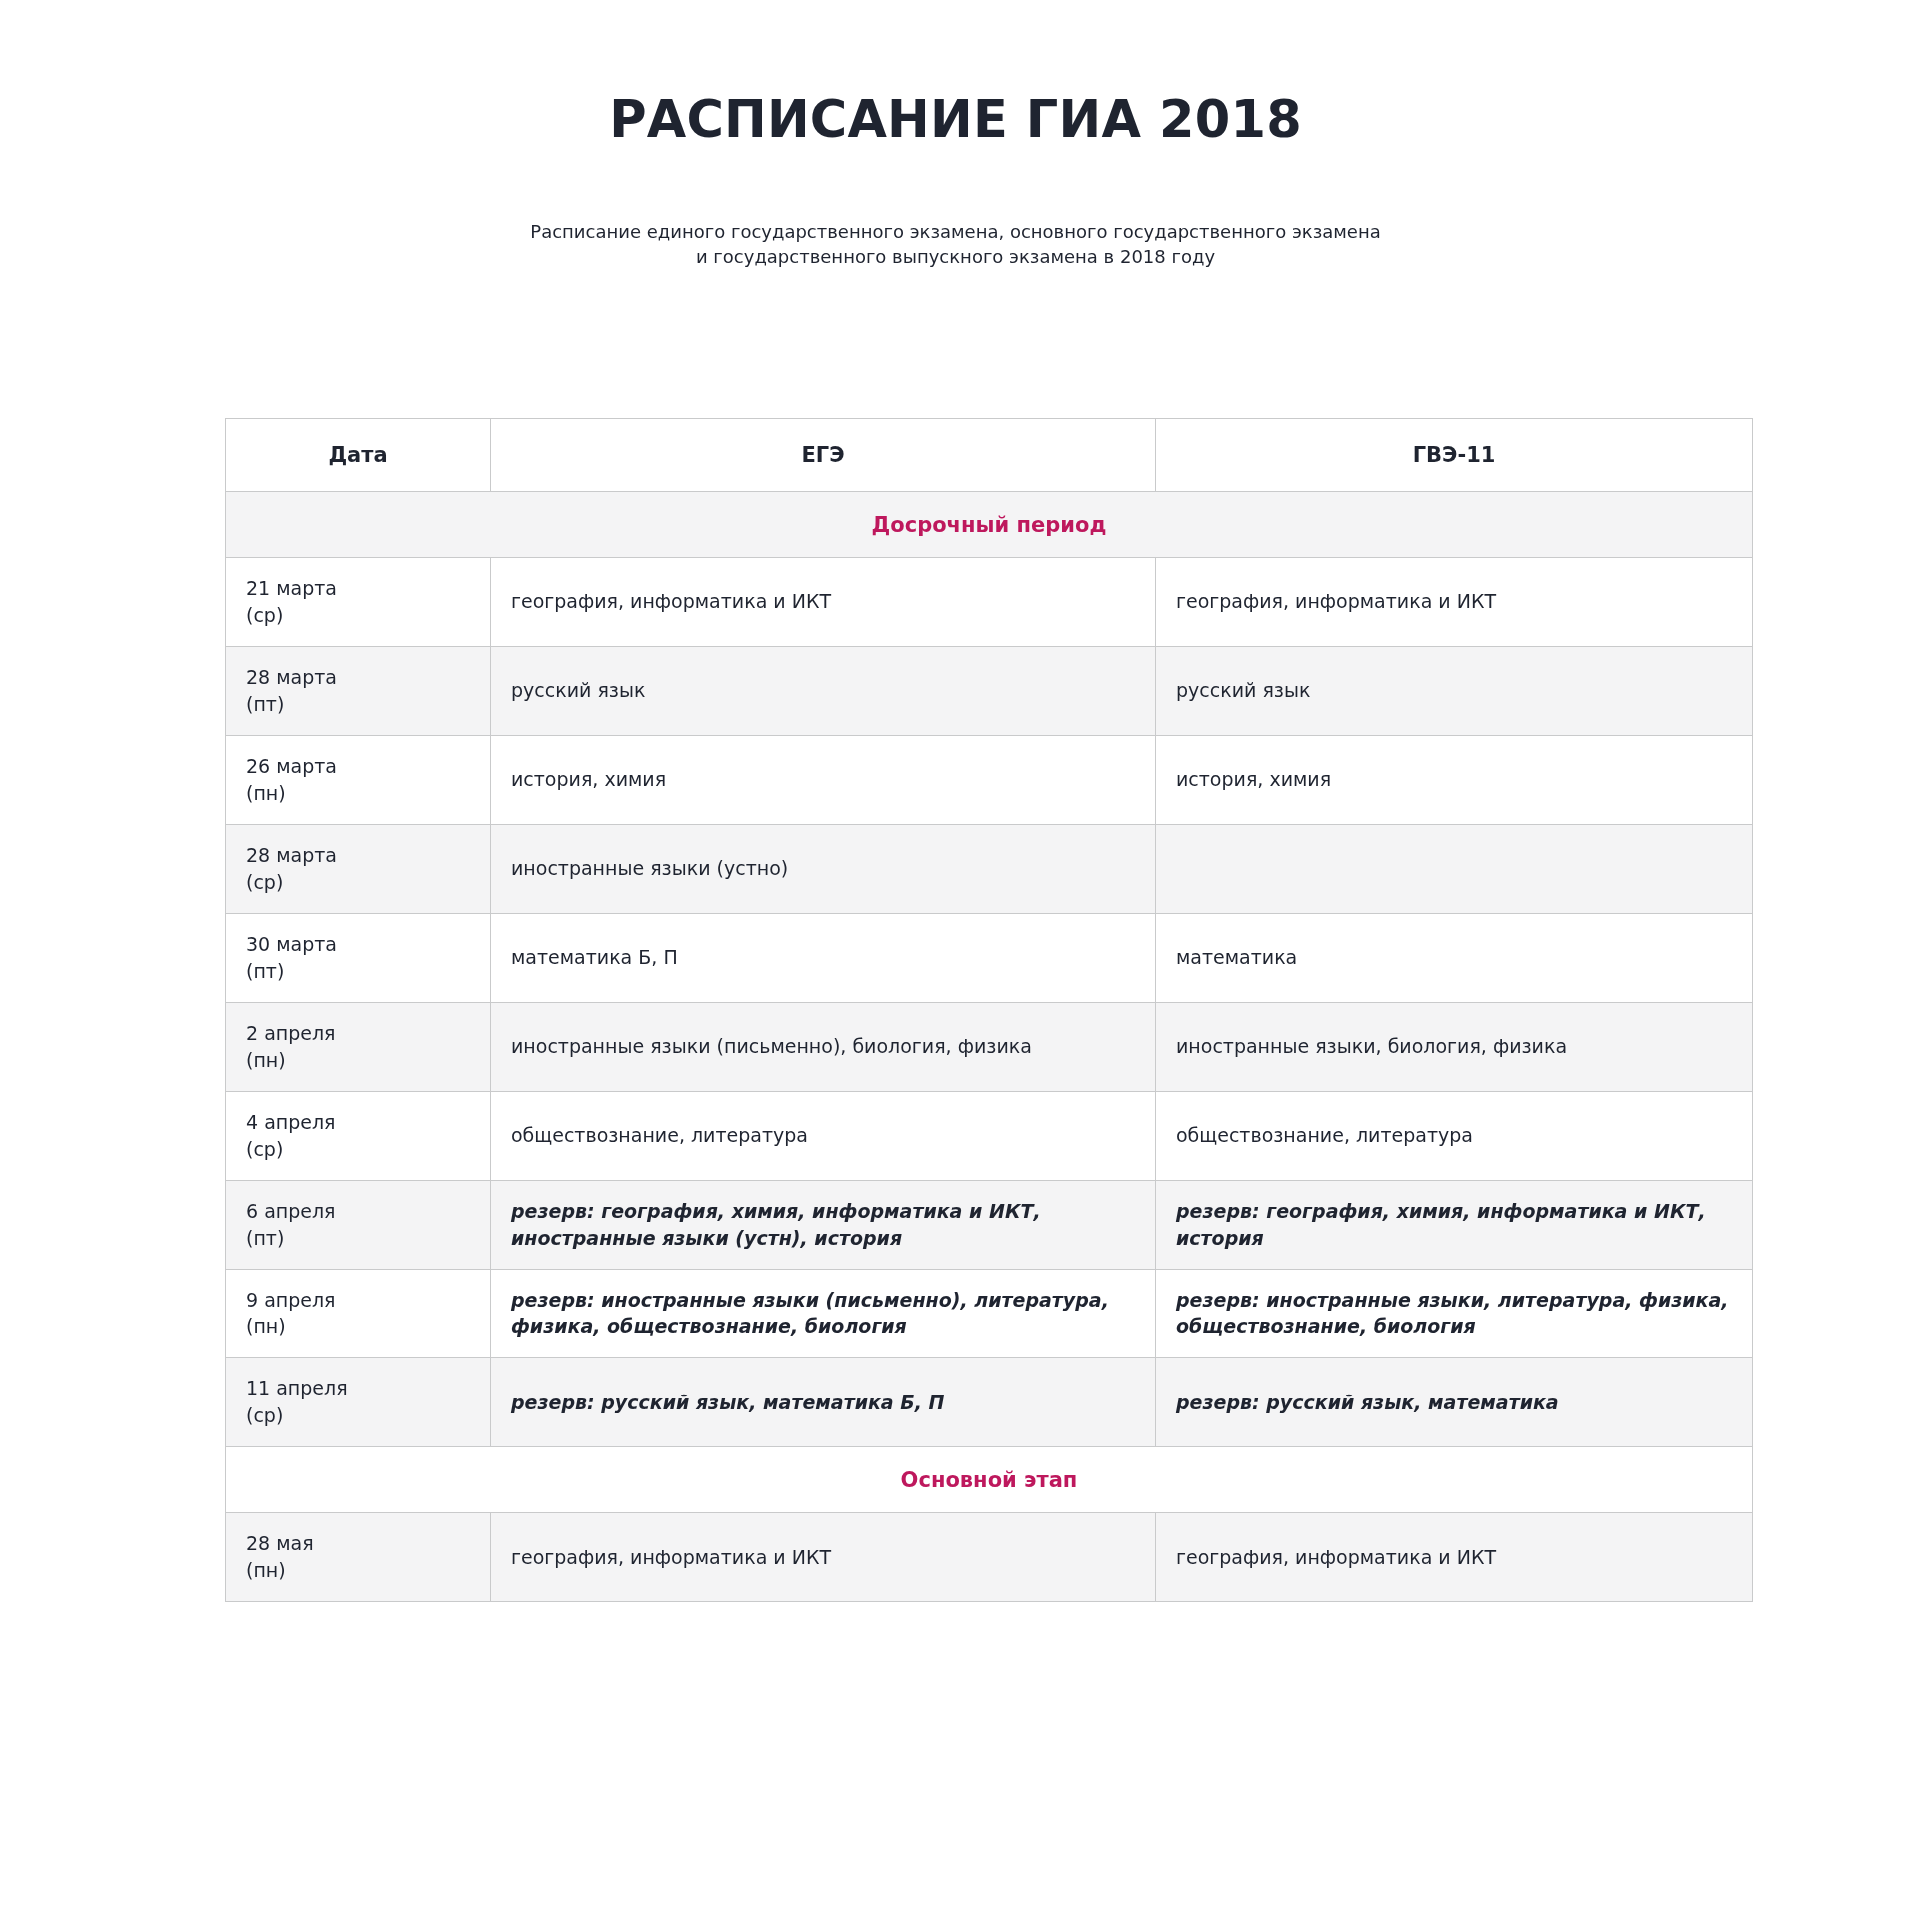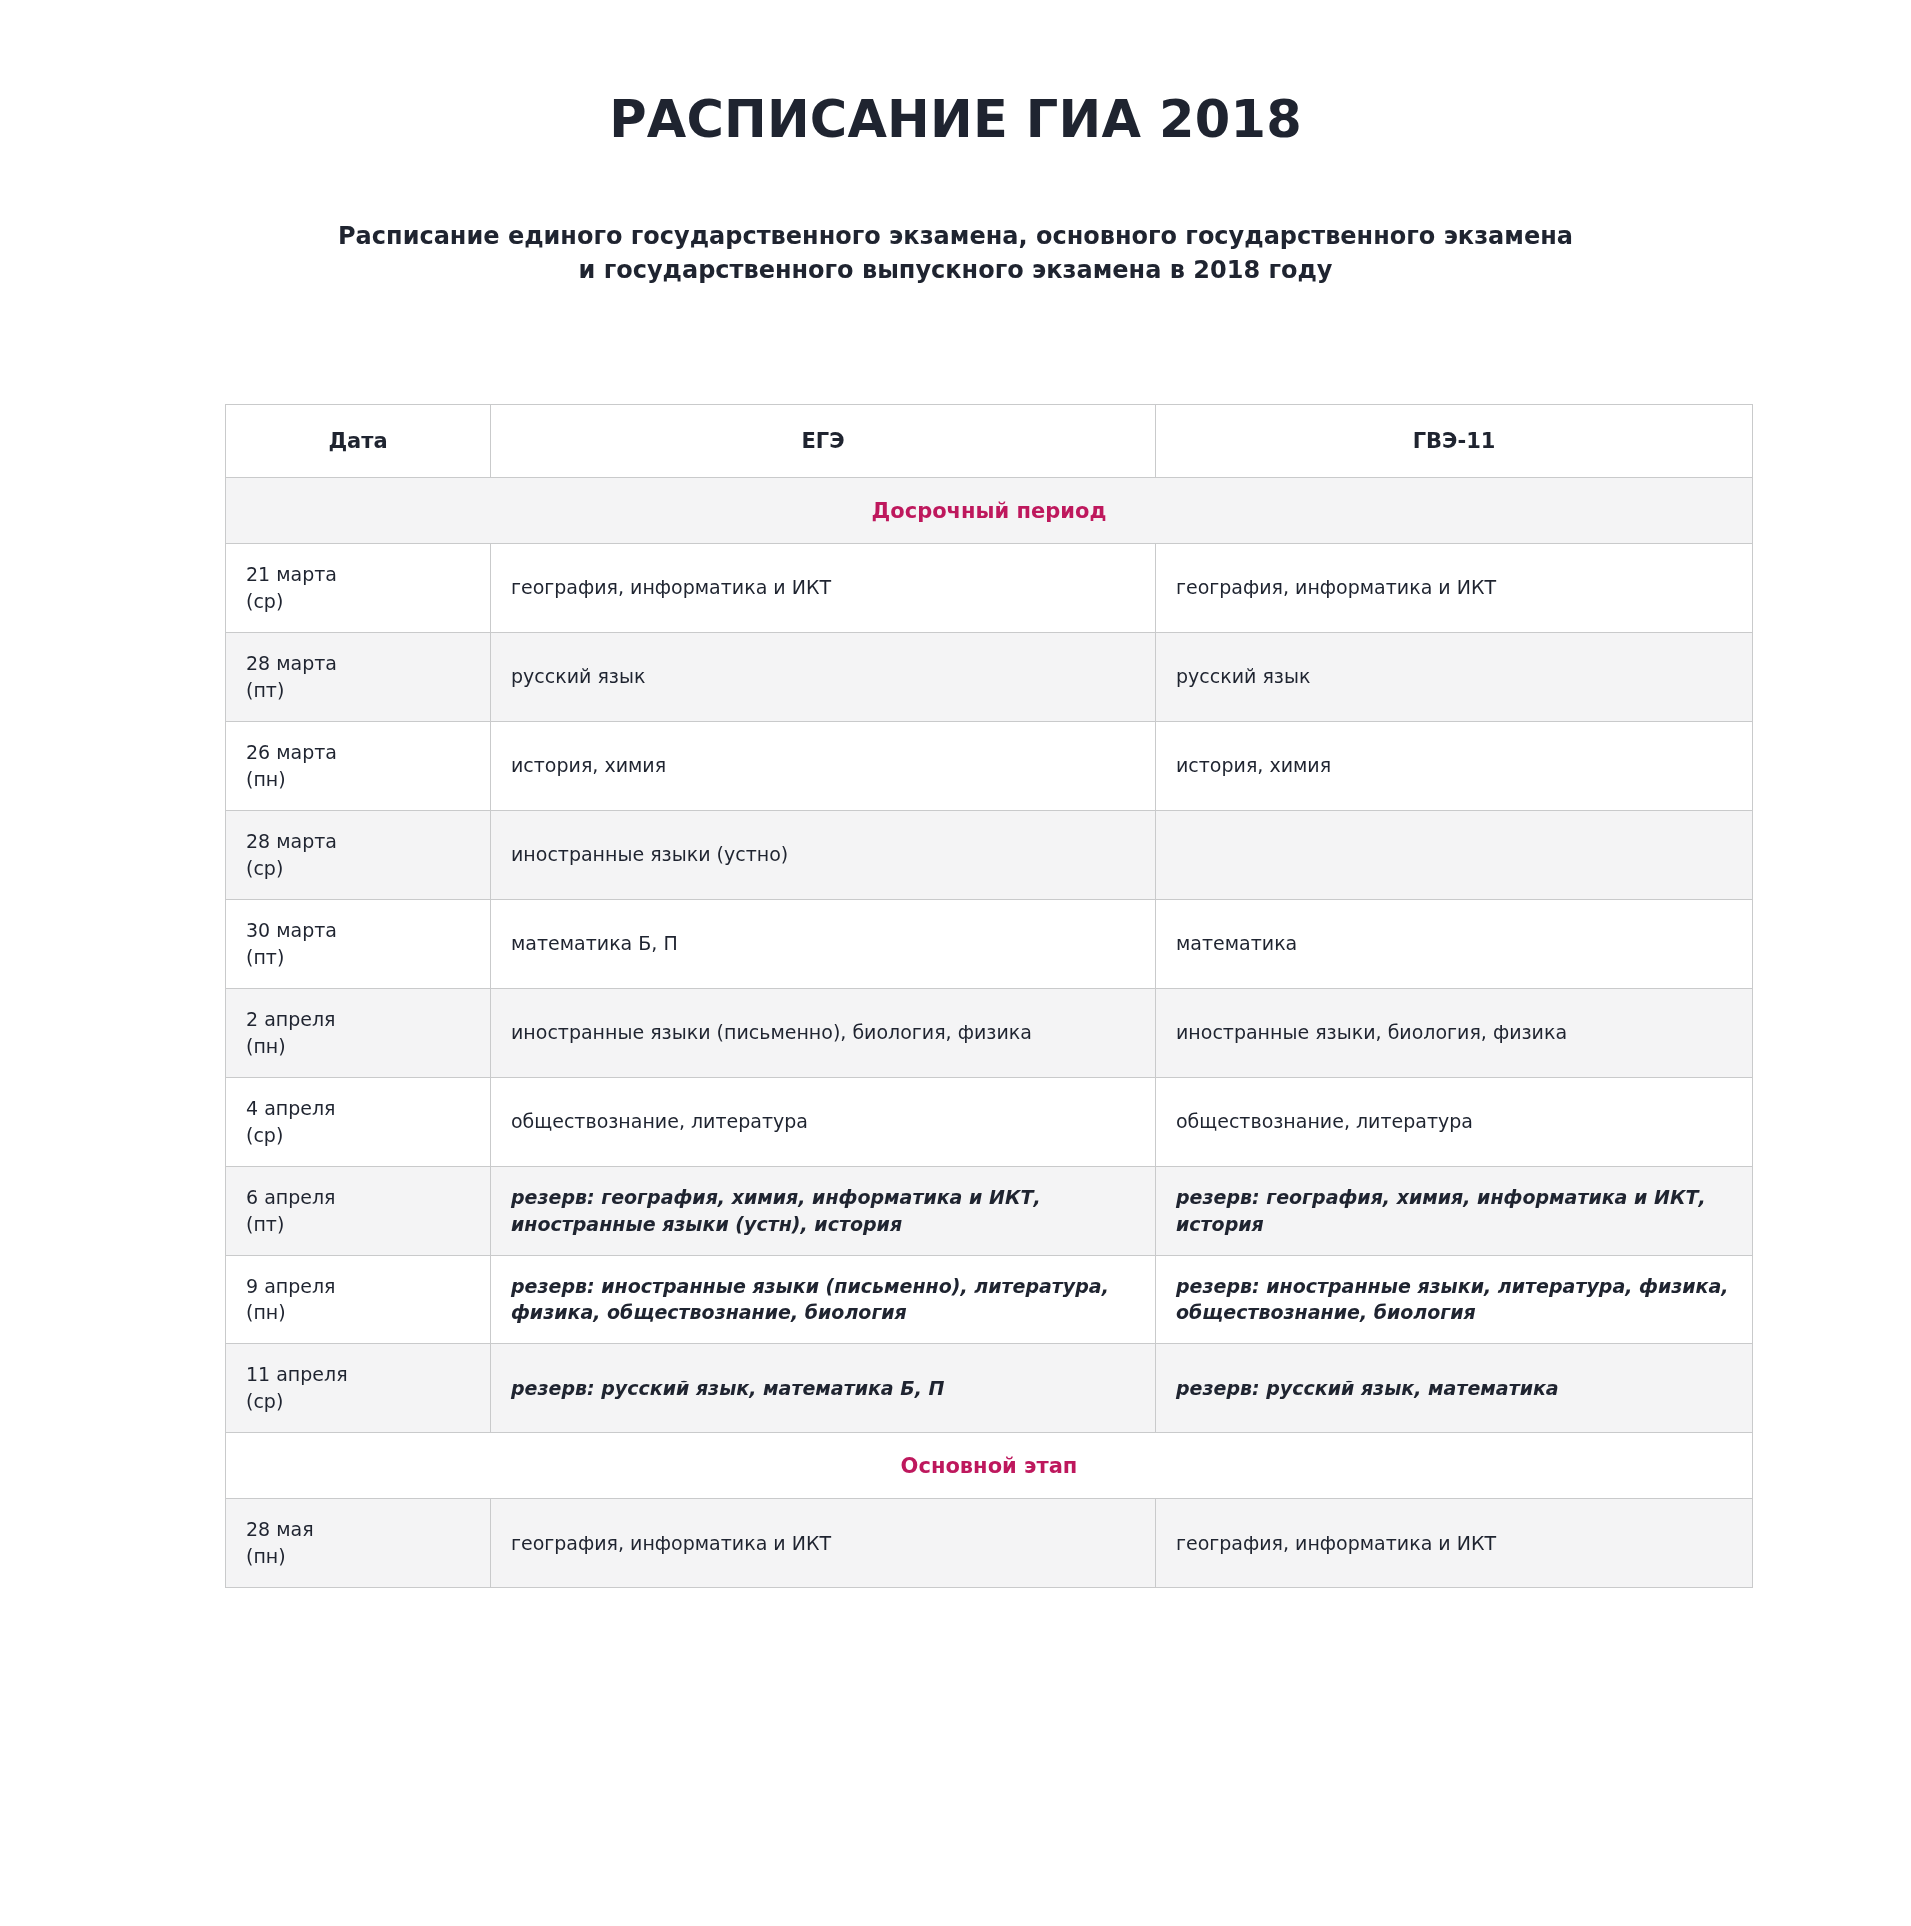--- a/index.html
+++ b/index.html
@@ -34,34 +34,34 @@
     line-height: 1.05;
     font-weight: 700;
     letter-spacing: 0.2px;
     color: #1f2430;
   }
 
   .doc-subtitle {
     margin: 0;
     padding-top: 72px;
     text-align: center;
-    font-size: 24px;
+    font-size: 18px;
     line-height: 1.42;
-    font-weight: 700;
+    font-weight: 400;
     color: #1f2430;
   }
   .doc-subtitle .sub-line {
     display: block;
   }
 
   
   .table-wrap {
     position: absolute;
     left: 225px;
-    top: 404px;
+    top: 418px;
     width: 1526px;
   }
 
   table.schedule {
     width: 100%;
     border-collapse: collapse;
     table-layout: fixed;
     background: #ffffff;
   }
 

